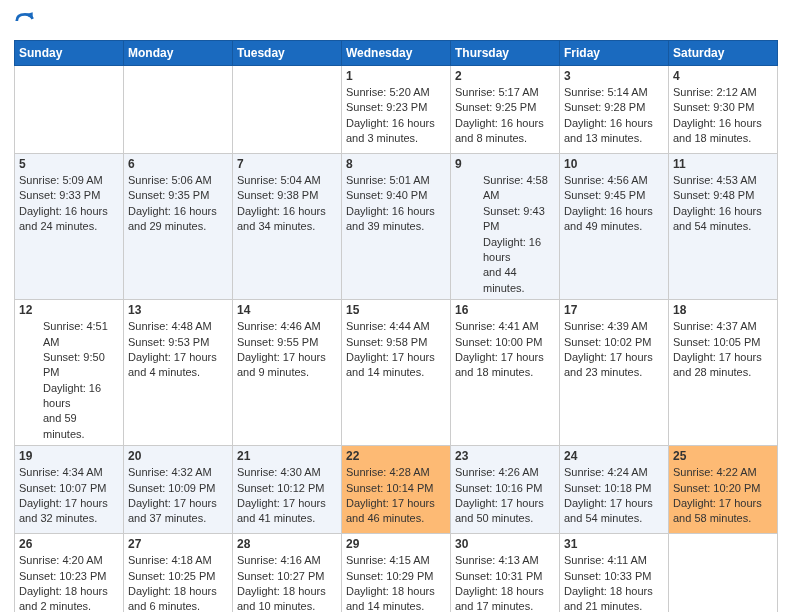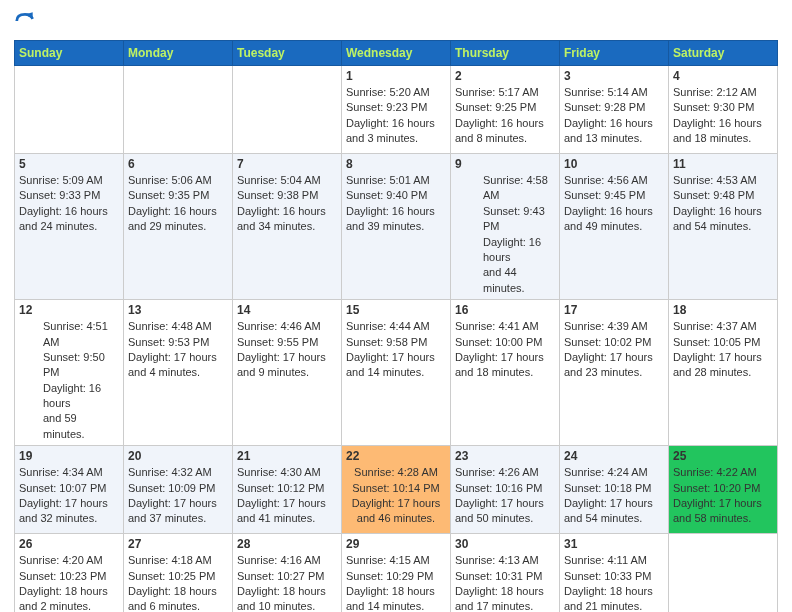--- a/index.html
+++ b/index.html
@@ -61,21 +61,21 @@
     }
     .calendar {
       border: 1px solid #ccc;
       border-collapse: collapse;
       width: 100%;
       flex: 1;
       table-layout: fixed;
     }
     .calendar th {
       background: #1a6abf;
-      color: #bef264;
+      color: #ffffff;
       font-size: 12px;
       font-weight: bold;
       padding: 5px 4px;
       text-align: left;
       border: 1px solid #1558a0;
     }
     .calendar td {
       vertical-align: top;
       border: 1px solid #ccc;
       padding: 3px 4px;
@@ -289,40 +289,40 @@
           </td>
           <td style="background: rgb(240, 244, 250);">
             <span class="day-number">21</span>
             <div class="day-info" style="white-space: pre-line;">Sunrise: 4:30 AM
 Sunset: 10:12 PM
 Daylight: 17 hours
 and 41 minutes.</div>
           </td>
           <td style="background: #fdba74;">
             <span class="day-number">22</span>
-            <div class="day-info" style="white-space: pre-line; text-align: center;">Sunrise: 4:28 AM
+            <div class="day-info" style="white-space: pre-line;">Sunrise: 4:28 AM
 Sunset: 10:14 PM
 Daylight: 17 hours
 and 46 minutes.</div>
           </td>
           <td style="background: rgb(240, 244, 250);">
             <span class="day-number">23</span>
             <div class="day-info" style="white-space: pre-line;">Sunrise: 4:26 AM
 Sunset: 10:16 PM
 Daylight: 17 hours
 and 50 minutes.</div>
           </td>
           <td style="background: rgb(240, 244, 250);">
             <span class="day-number">24</span>
             <div class="day-info" style="white-space: pre-line;">Sunrise: 4:24 AM
 Sunset: 10:18 PM
 Daylight: 17 hours
 and 54 minutes.</div>
           </td>
-          <td style="background: #22c55e;">
+          <td style="background: #fdba74;">
             <span class="day-number">25</span>
             <div class="day-info" style="white-space: pre-line;">Sunrise: 4:22 AM
 Sunset: 10:20 PM
 Daylight: 17 hours
 and 58 minutes.</div>
           </td>
         </tr>
         <tr>
           <td>
             <span class="day-number">26</span>

